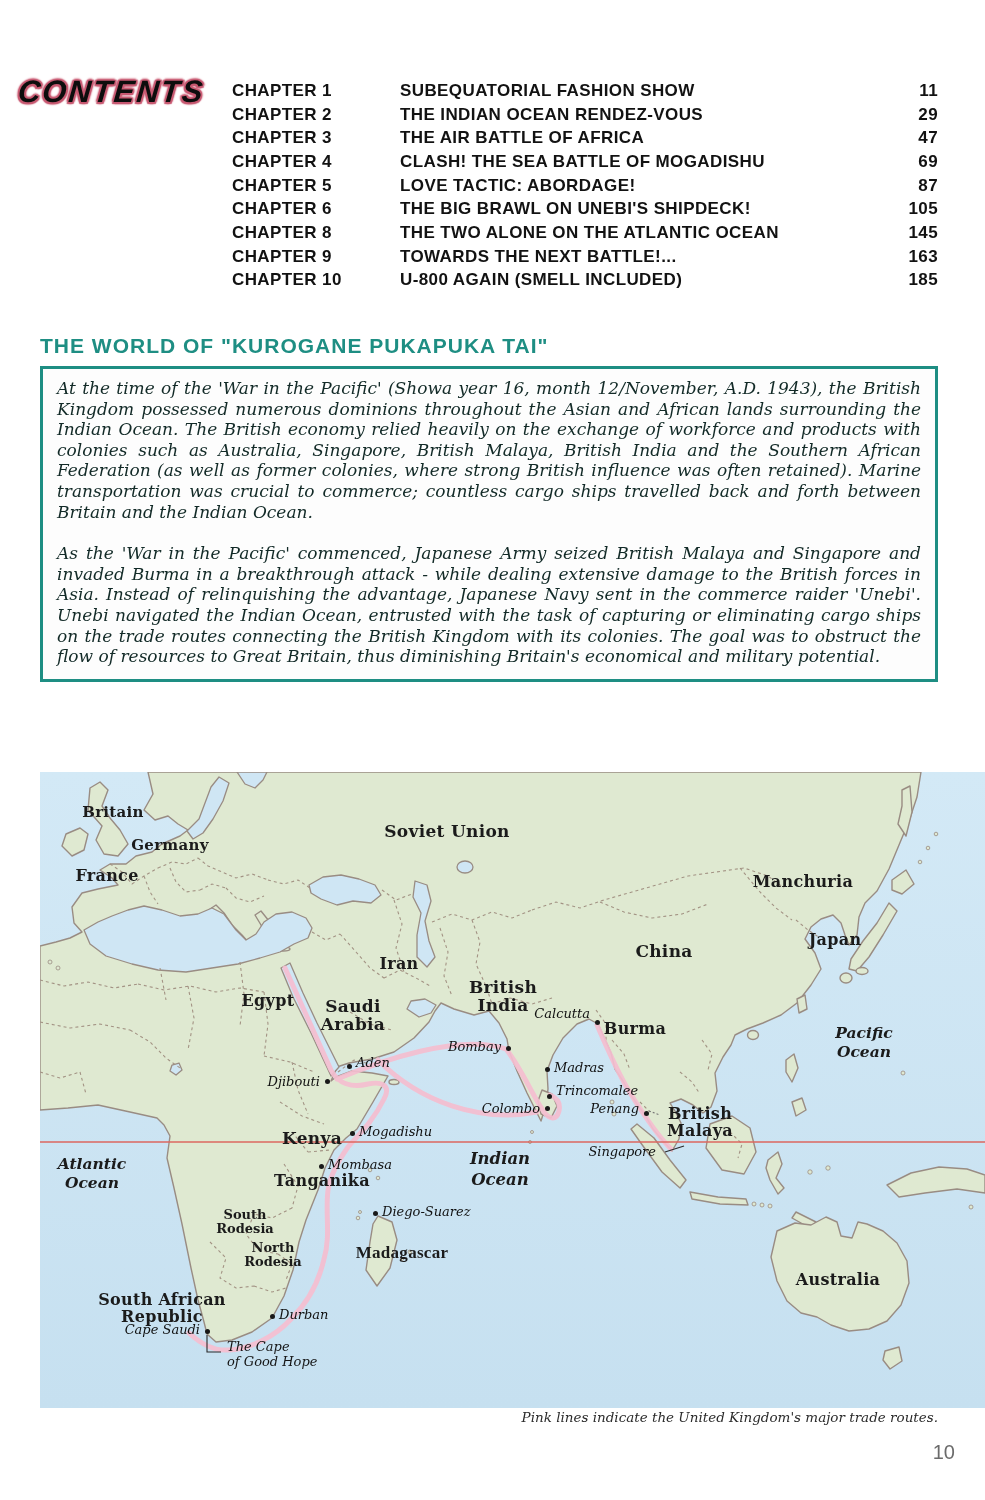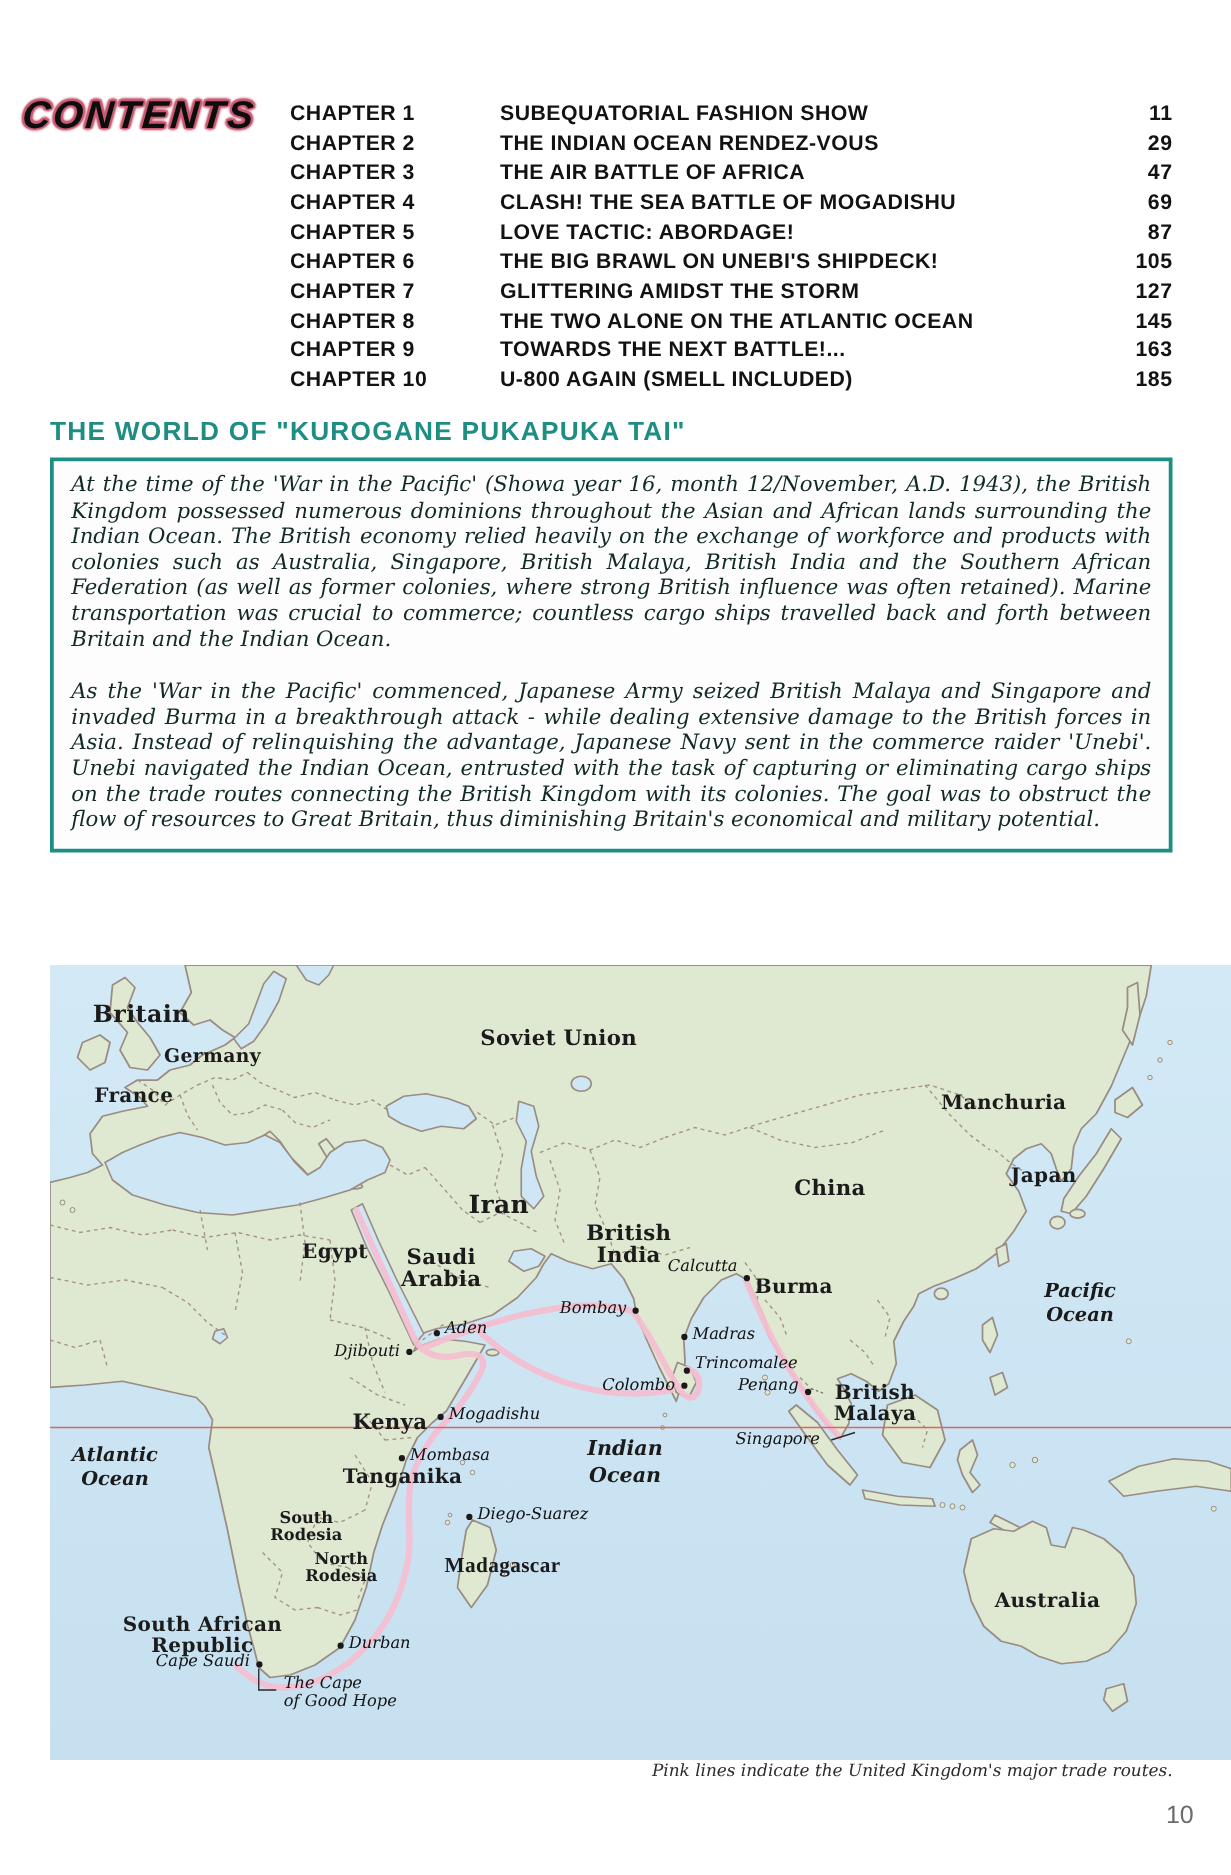--- a/index.html
+++ b/index.html
@@ -79,25 +79,20 @@
     </div>
     <div class="chapter-row">
       <span class="ch-label">CHAPTER 5</span>
       <span class="ch-title">LOVE TACTIC: ABORDAGE!</span>
       <span class="ch-page">87</span>
     </div>
     <div class="chapter-row">
       <span class="ch-label">CHAPTER 6</span>
       <span class="ch-title">THE BIG BRAWL ON UNEBI'S SHIPDECK!</span>
       <span class="ch-page">105</span>
-    </div>
-    <div class="chapter-row">
-      <span class="ch-label">CHAPTER 7</span>
-      <span class="ch-title">GLITTERING AMIDST THE STORM</span>
-      <span class="ch-page">127</span>
     </div>
     <div class="chapter-row">
       <span class="ch-label">CHAPTER 8</span>
       <span class="ch-title">THE TWO ALONE ON THE ATLANTIC OCEAN</span>
       <span class="ch-page">145</span>
     </div>
     <div class="chapter-row">
       <span class="ch-label">CHAPTER 9</span>
       <span class="ch-title">TOWARDS THE NEXT BATTLE!...</span>
       <span class="ch-page">163</span>
@@ -212,28 +207,28 @@
 
     <line x1="0" y1="370" x2="945" y2="370" stroke="#dc675f" stroke-width="1.3"></line>
 
     <g stroke="#2a2a2a" stroke-width="1.1" fill="none">
       <path d="M625,380 L644,374"></path>
       <path d="M167,563 L167,580 L181,580"></path>
       <path d="M609,339 L620,343" stroke-dasharray="2,2" stroke="#777"></path>
     </g>
   </svg>
   <div>
-      <div class="ml country" style="left: 73px; top: 40px; font-size: 19px;">Britain</div>
+      <div class="ml country" style="left: 73px; top: 40px; font-size: 15px;">Britain</div>
       <div class="ml country" style="left: 130px; top: 73px; font-size: 15px;">Germany</div>
       <div class="ml country" style="left: 67px; top: 104px; font-size: 16px;">France</div>
       <div class="ml country" style="left: 407px; top: 59px; font-size: 17px;">Soviet Union</div>
       <div class="ml country" style="left: 763px; top: 110px; font-size: 16px;">Manchuria</div>
       <div class="ml country" style="left: 624px; top: 179px; font-size: 17px;">China</div>
       <div class="ml country" style="left: 795px; top: 168px; font-size: 16px;">Japan</div>
-      <div class="ml country" style="left: 359px; top: 192px; font-size: 20px;">Iran</div>
+      <div class="ml country" style="left: 359px; top: 192px; font-size: 16px;">Iran</div>
       <div class="ml country" style="left: 228px; top: 229px; font-size: 16px;">Egypt</div>
       <div class="ml country" style="left: 313px; top: 243px; font-size: 17px;">Saudi
 Arabia</div>
       <div class="ml country" style="left: 463px; top: 224px; font-size: 17px;">British
 India</div>
       <div class="ml country" style="left: 595px; top: 257px; font-size: 16px;">Burma</div>
       <div class="ml country" style="left: 660px; top: 350px; font-size: 16px;">British
 Malaya</div>
       <div class="ml country" style="left: 272px; top: 366px; font-size: 17px;">Kenya</div>
       <div class="ml country" style="left: 282px; top: 409px; font-size: 16px;">Tanganika</div>

